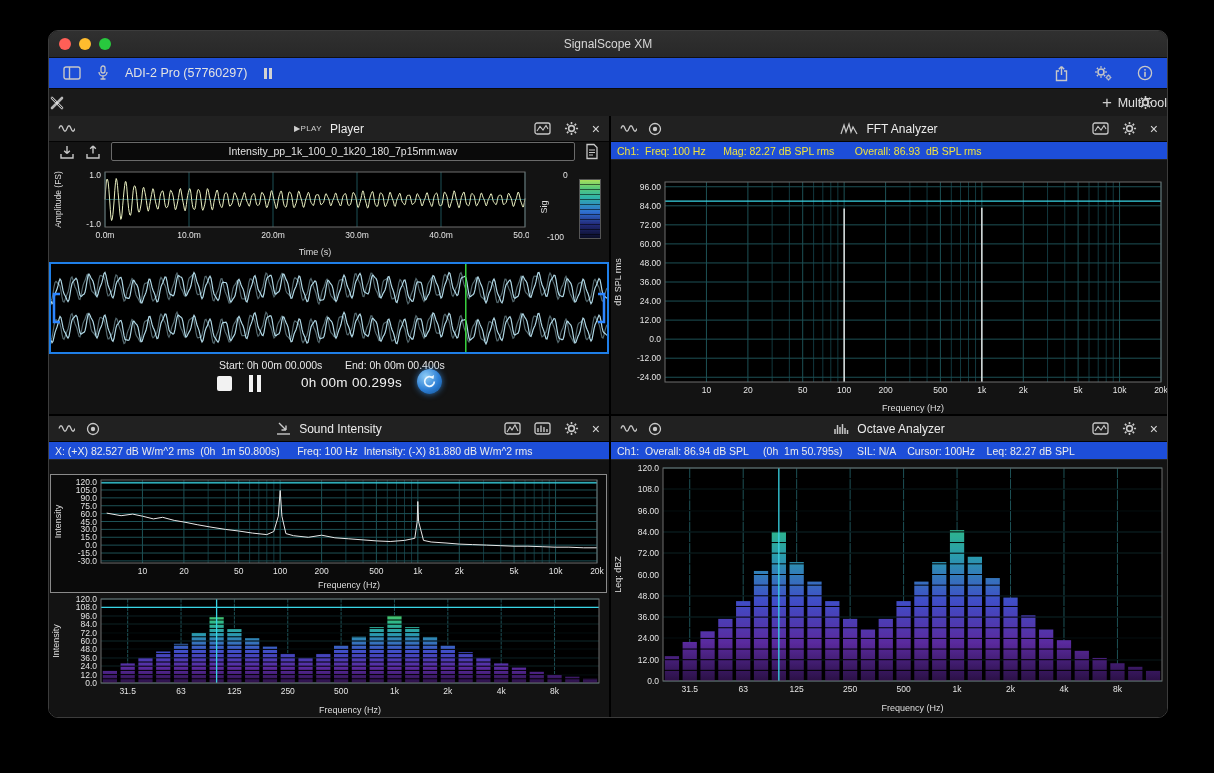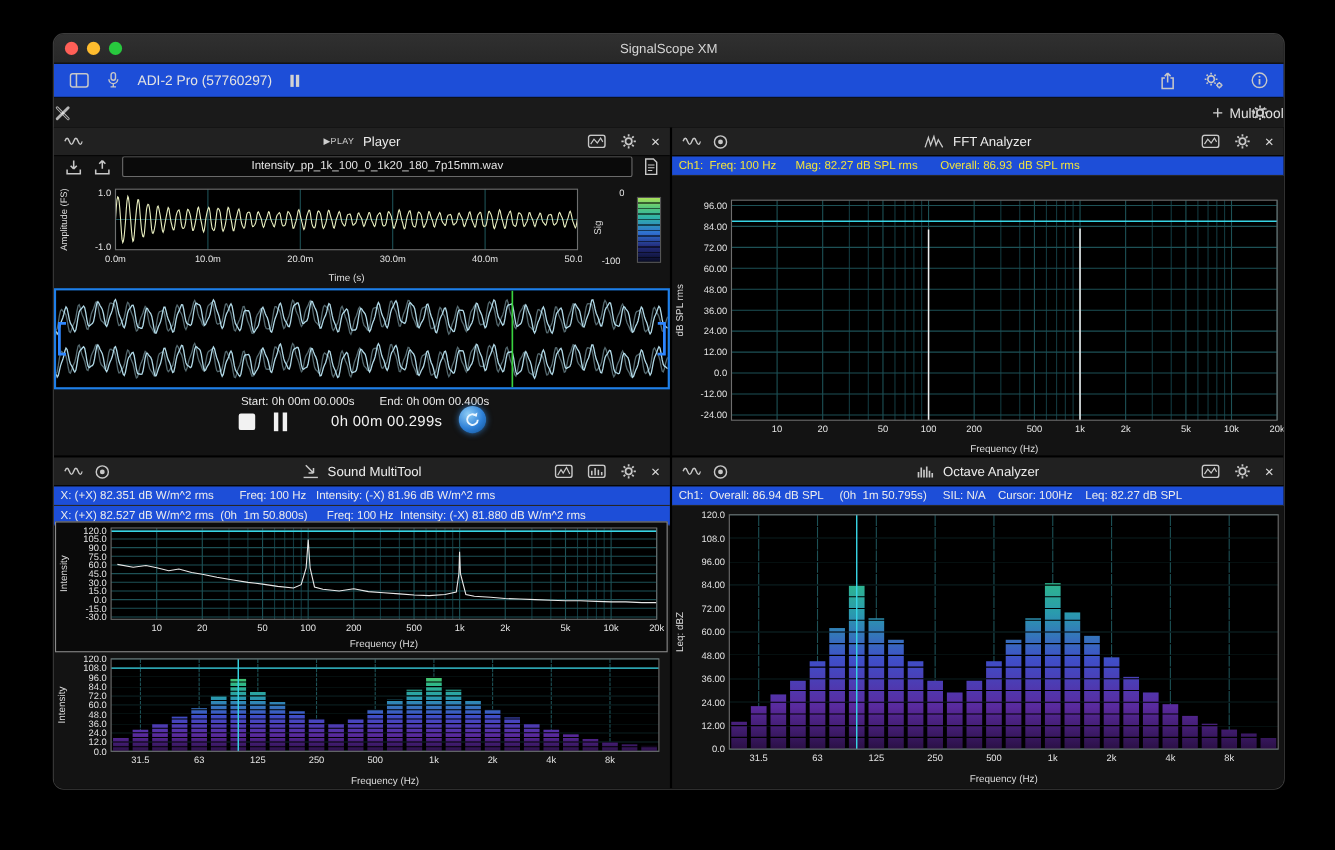--- a/index.html
+++ b/index.html
@@ -401,21 +401,21 @@
               </svg>
           </span>
         </div>
         <div class="ph-center">
           <span class="icon">
             <svg width="15" height="13" viewBox="0 0 15 13">
                 <path d="M3,1 L10,8 M10,8 L10,3.5 M10,8 L5.5,8" fill="none" stroke="#c8c8c8" stroke-width="1.4"></path>
                 <path d="M1,12 H14" stroke="#c8c8c8" stroke-width="1.4"></path>
               </svg>
           </span>
-          <span class="ph-title">Sound MultiTool</span>
+          <span class="ph-title">Sound Intensity</span>
         </div>
         <div class="ph-right">
           <span class="icon">
             <svg width="17" height="13" viewBox="0 0 17 13">
                 <rect x="1" y="1" width="15" height="11" rx="2" fill="none" stroke="#c8c8c8" stroke-width="1.3"></rect>
                 <path d="M3,10 L6,5 L8,8 L11,3 L14,9" fill="none" stroke="#c8c8c8" stroke-width="1.1"></path>
               </svg>
           </span>
           <span class="icon">
             <svg width="17" height="13" viewBox="0 0 17 13">
@@ -427,21 +427,20 @@
             <svg width="15" height="15" viewBox="0 0 16 16">
                 <g stroke="#c8c8c8" stroke-width="1.7" fill="none">
                   <circle cx="8" cy="8" r="3.1"></circle>
                   <path d="M8,1 V3.2 M8,12.8 V15 M1,8 H3.2 M12.8,8 H15 M3.1,3.1 L4.7,4.7 M11.3,11.3 L12.9,12.9 M12.9,3.1 L11.3,4.7 M4.7,11.3 L3.1,12.9"></path>
                 </g>
               </svg>
           </span>
           <span class="close-x">×</span>
         </div>
       </div>
-      <div class="status">X: (+X) 82.351 dB W/m^2 rms        Freq: 100 Hz   Intensity: (-X) 81.96 dB W/m^2 rms</div>
       <div class="status">X: (+X) 82.527 dB W/m^2 rms  (0h  1m 50.800s)      Freq: 100 Hz  Intensity: (-X) 81.880 dB W/m^2 rms</div>
       <div class="int-line-box">
         <div id="int-line">
             <svg width="554" height="116" font-family="&quot;Liberation Sans&quot;, sans-serif" style="display:block">
               <rect x="50" y="5" width="496" height="83" fill="#000"></rect>
               <line x1="157.1506363357361" y1="5" x2="157.1506363357361" y2="88" stroke="#12383e" stroke-width="1"></line>
               <line x1="174.35457339034093" y1="5" x2="174.35457339034093" y2="88" stroke="#12383e" stroke-width="1"></line>
               <line x1="198.60216079918308" y1="5" x2="198.60216079918308" y2="88" stroke="#12383e" stroke-width="1"></line>
               <line x1="207.82066569269605" y1="5" x2="207.82066569269605" y2="88" stroke="#12383e" stroke-width="1"></line>
               <line x1="215.80609785378795" y1="5" x2="215.80609785378795" y2="88" stroke="#12383e" stroke-width="1"></line>

